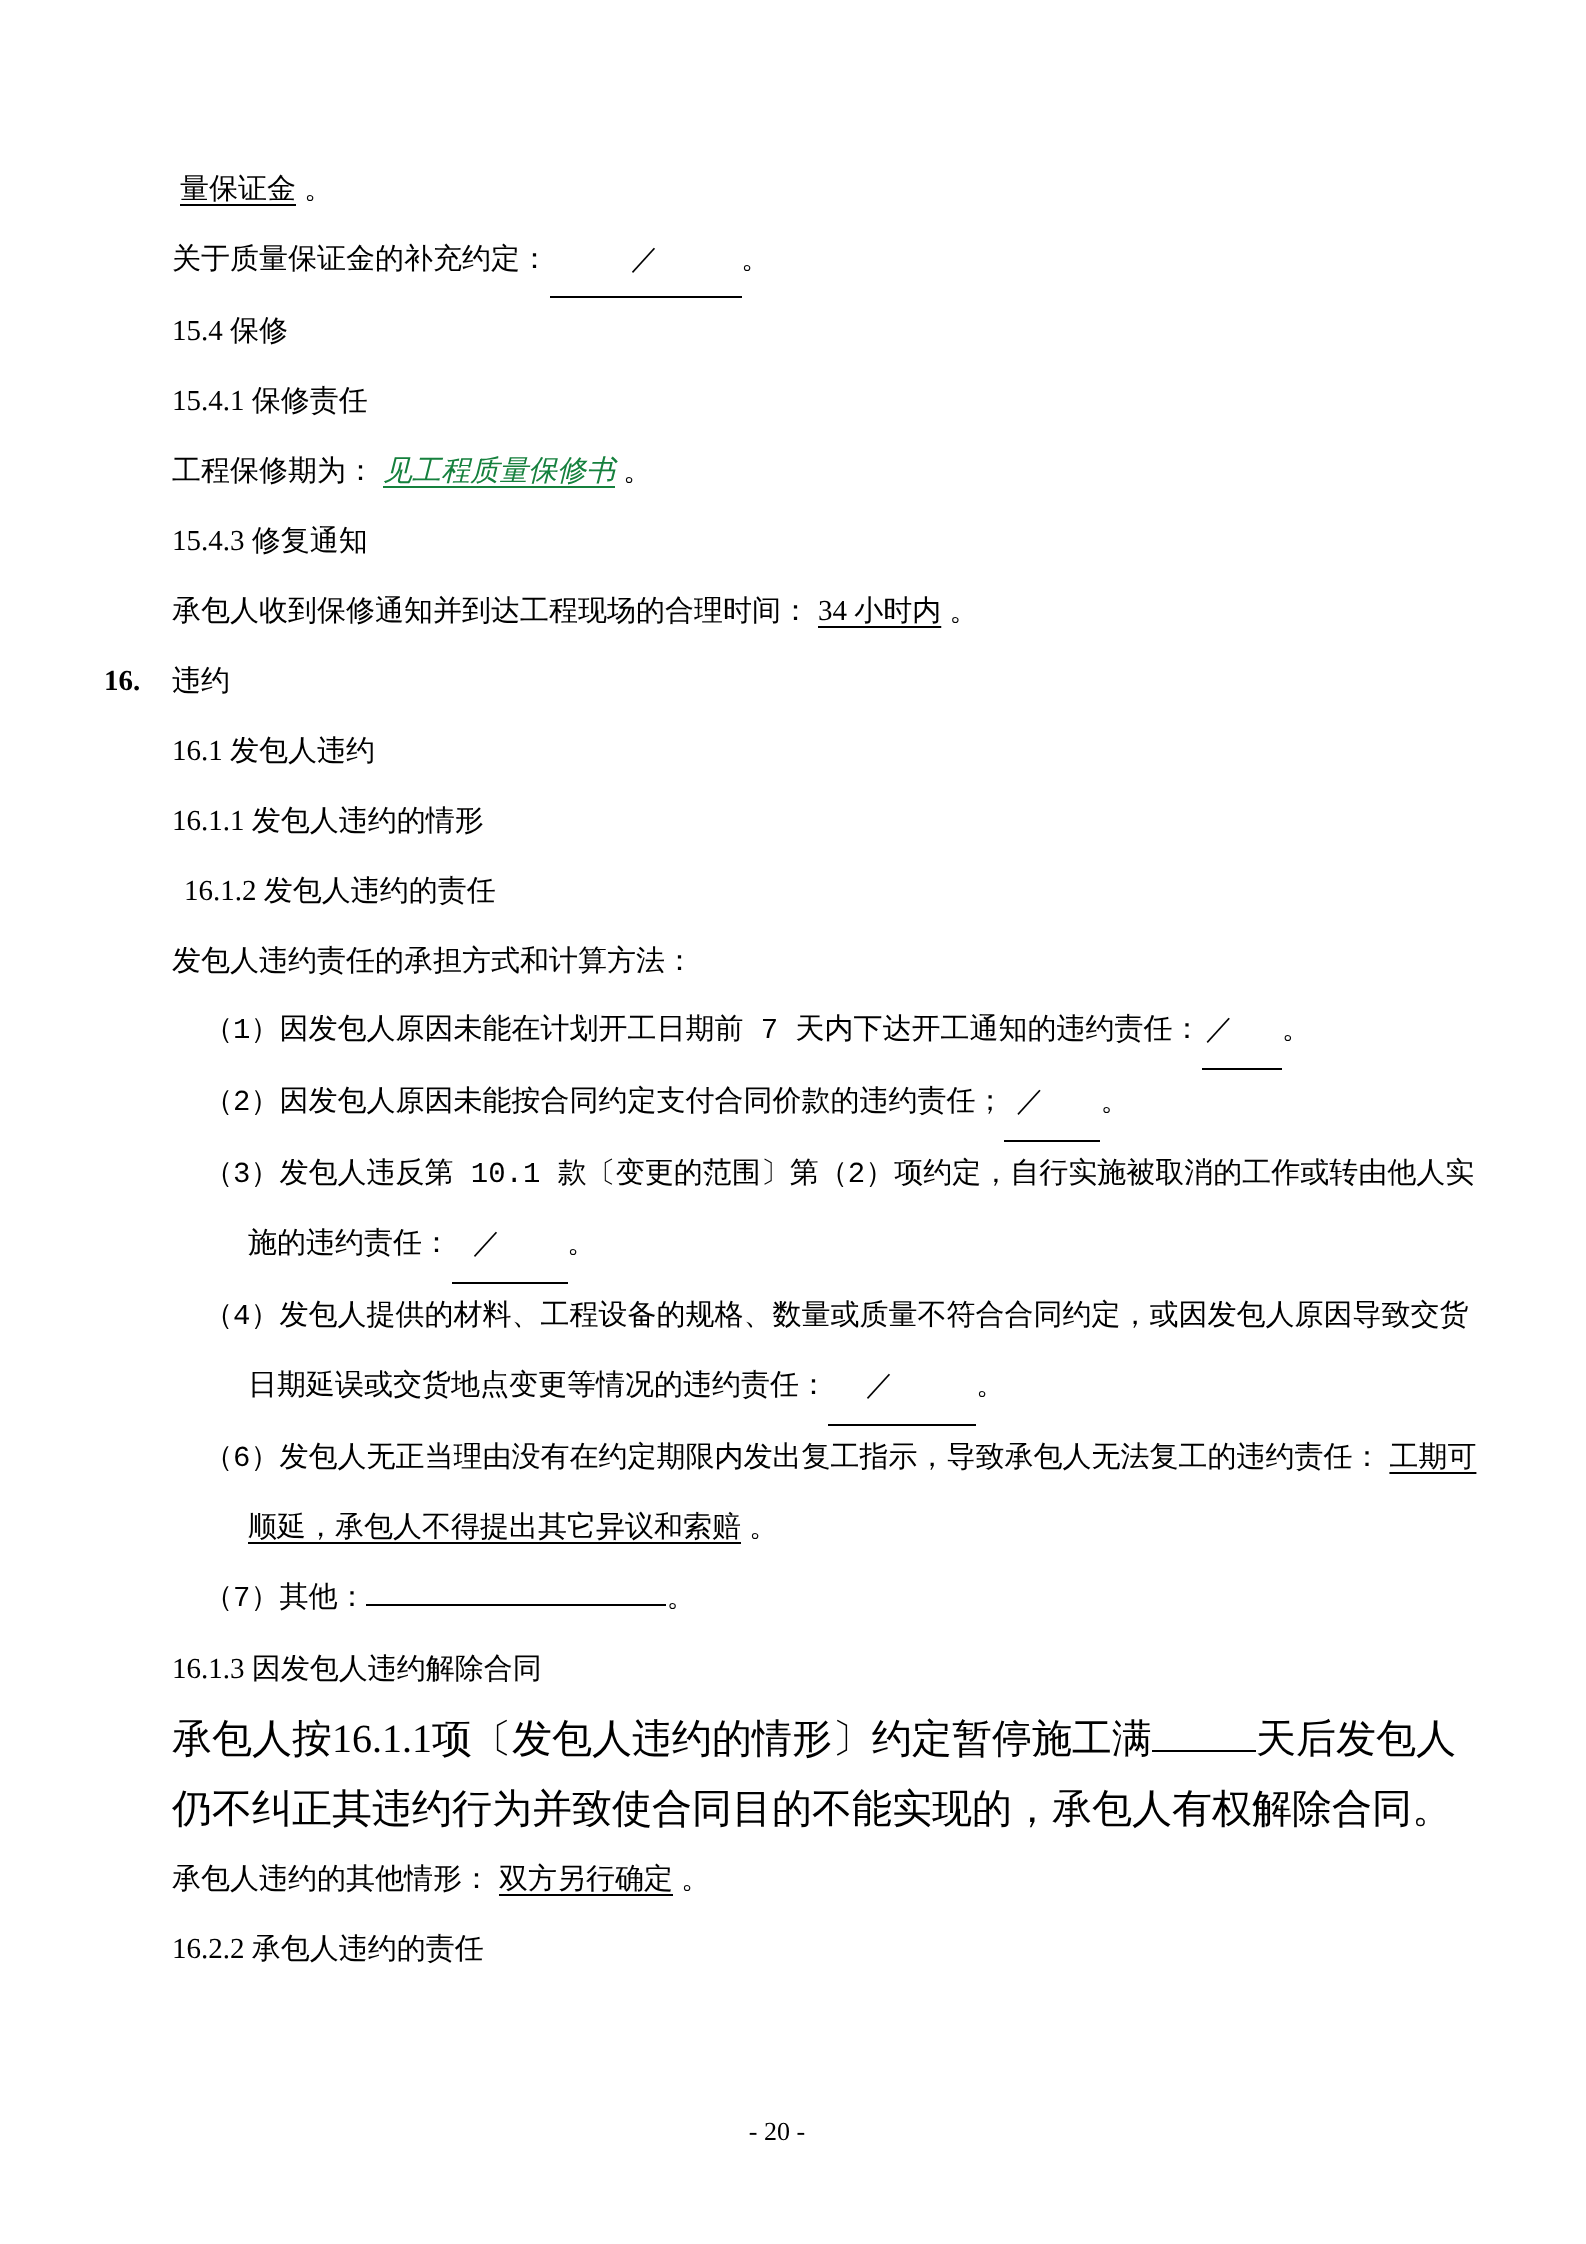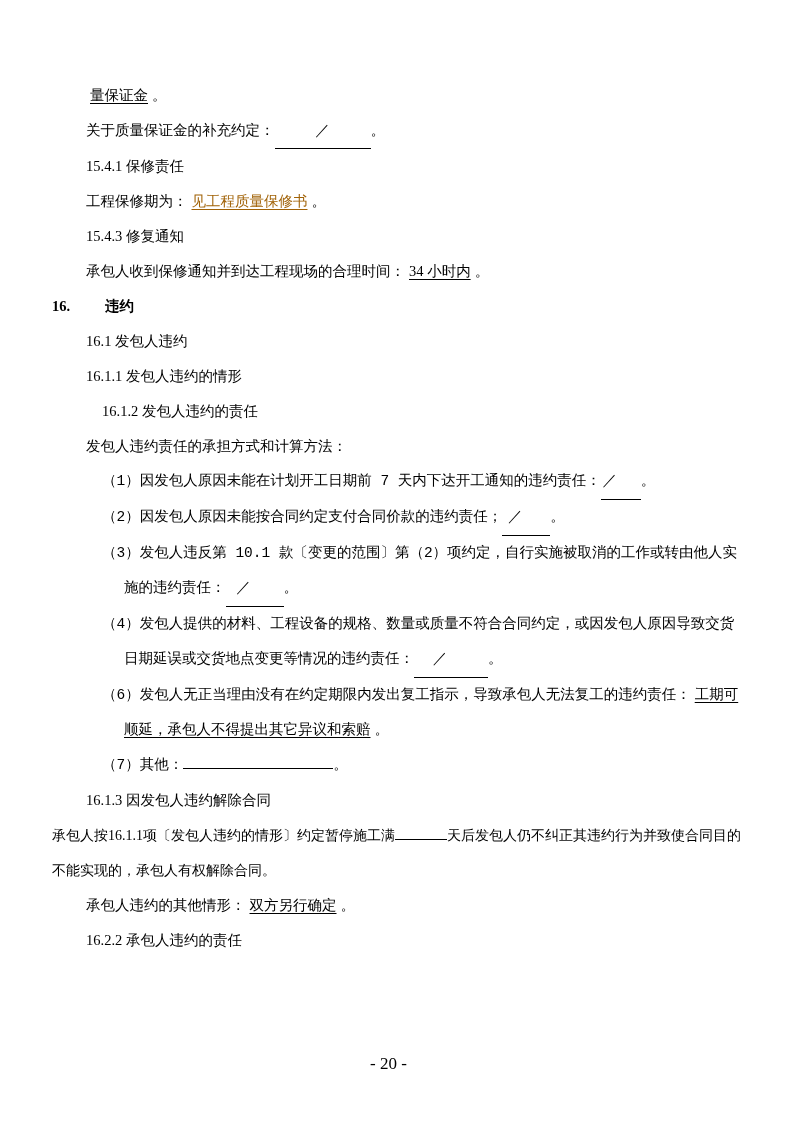--- a/index.html
+++ b/index.html
@@ -25,83 +25,86 @@
     top: 78px;
     width: 690px;
   }
   .line {
     font-size: 14.5px;
     line-height: 35px;
     white-space: nowrap;
   }
   .indent-hdr { margin-left: 0px; }
   .indent-1 { margin-left: 34px; }
-  .indent-2 { margin-left: 50px; }
+  .indent-2 { margin-left: 40px; }
   .sect-num {
     display: inline-block;
     width: 34px;
     font-weight: bold;
   }
-  .bold { font-weight: bold; margin-left: 19px; }
+  .bold { font-weight: normal; }
   .blank {
     display: inline-block;
     border-bottom: 1px solid #000;
     text-align: center;
     vertical-align: baseline;
   }
   .fill {
     text-decoration: underline;
     text-underline-offset: 3px;
     padding: 0 4px;
   }
   .red {
-    color: #a16207;
+    color: #15803d;
     text-decoration: underline;
     text-underline-offset: 3px;
     padding: 0 4px;
+    font-style: italic;
   }
   .hang-2 {
     margin-left: 50px;
     padding-left: 22px;
     text-indent: -22px;
     white-space: normal;
     font-size: 14.5px;
     line-height: 35px;
     font-family: Liberation Mono, monospace;
   }
   .hang-1 {
+    margin-left: 34px;
     padding-left: 0px;
     white-space: normal;
-    font-size: 14px;
+    font-size: 20px;
     line-height: 35px;
   }
   .footer {
     position: absolute;
     left: 0;
     right: 0;
     bottom: 48px;
     text-align: center;
-    font-size: 17px;
+    font-size: 13px;
     font-family: "Liberation Serif", serif;
   }
 </style>
 </head>
 <body>
 
 <div id="page">
   <div id="content">
 
     <div class="line indent-1">
       <span class="fill">量保证金</span><span>。</span>
     </div>
 
     <div class="line indent-1">
       <span>关于质量保证金的补充约定：</span><span class="blank" style="width:96px">／</span><span>。</span>
     </div>
 
+    <div class="line indent-1">15.4 保修</div>
 
     <div class="line indent-1">15.4.1  保修责任</div>
 
     <div class="line indent-1">
       <span>工程保修期为：</span><span class="red">见工程质量保修书</span><span>。</span>
     </div>
 
     <div class="line indent-1">15.4.3  修复通知</div>
 
     <div class="line indent-1">

